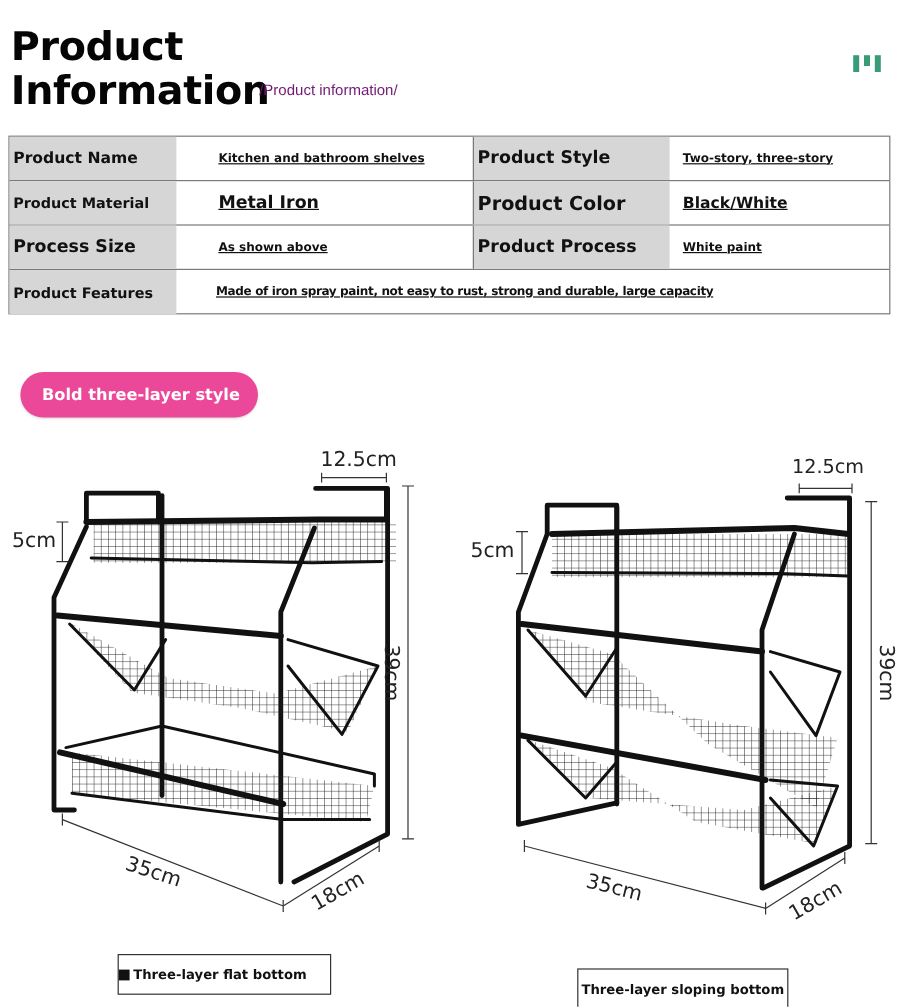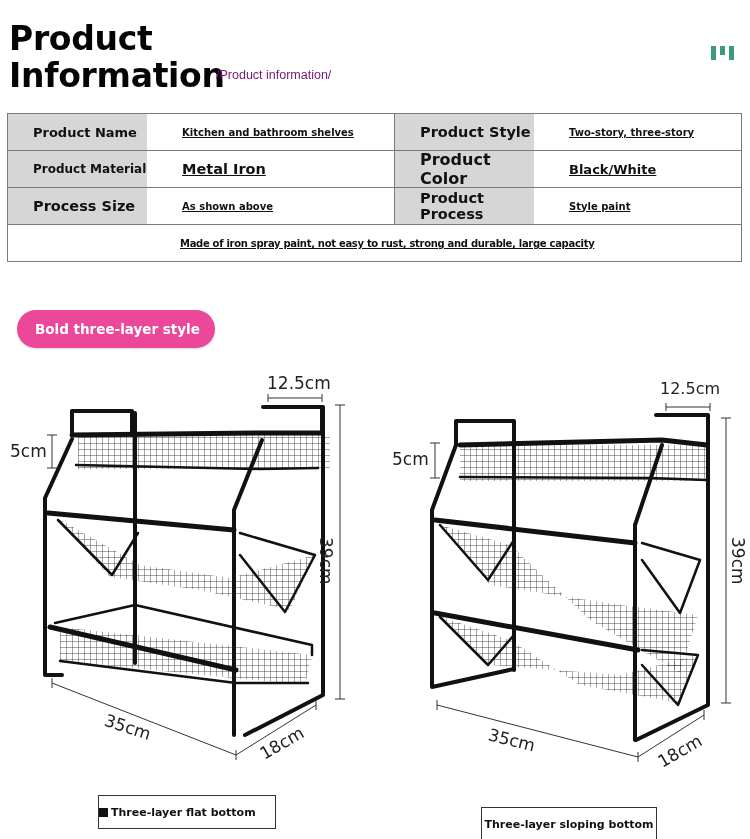--- a/index.html
+++ b/index.html
@@ -10,23 +10,23 @@
   .title-1 { top: 22px; }
   .title-2 { top: 59px; }
   .subtitle { position: absolute; left: 216px; top: 68px; font-size: 12.5px; color: #701a75; font-family: "Liberation Sans", sans-serif; }
   .brand-mark { position: absolute; left: 711px; top: 46px; width: 24px; height: 16px; }
   .brand-mark span { position: absolute; top: 0; width: 5px; background: #3a9c76; }
 
   .spec-table { position: absolute; left: 7px; top: 113px; width: 735px; height: 149px; border: 1.5px solid #7a7a7a; }
   .row { position: absolute; left: 0; width: 100%; height: 37px; border-bottom: 1.5px solid #7a7a7a; }
   .row.last { border-bottom: none; }
   .cell { position: absolute; top: 0; height: 100%; display: flex; align-items: center; }
-  .lbl { background: #d6d6d6; font-weight: bold; color: #111; padding-left: 25px; }
+  .lbl { background: #d6d6d6; font-weight: bold; color: #111; padding-left: 3px; }
   .lbl.l1 { left: 0; width: 139px; }
-  .lbl.l2 { left: 386px; width: 140px; border-left: 1.5px solid #7a7a7a; }
+  .lbl.l2 { left: 386px; width: 164px; border-left: 1.5px solid #7a7a7a; }
   .val { font-weight: bold; color: #111; text-decoration: underline; }
   .val.v1 { left: 174px; }
   .val.v2 { left: 561px; }
   .fs13 { font-size: 13px; }
   .fs14 { font-size: 14.5px; }
   .fs12 { font-size: 12px; }
   .fs10 { font-size: 10px; }
 
   .pill { position: absolute; left: 17px; top: 310px; width: 198px; height: 38px; border-radius: 19px; background: #ec4899; color: #fff; font-weight: bold; font-size: 13.5px; display: flex; align-items: center; padding-left: 18px; box-shadow: 0 1px 2px rgba(0,0,0,0.15); }
 
@@ -61,23 +61,24 @@
   <div class="row" style="top:37px;">
     <div class="cell lbl l1 fs12">Product Material</div>
     <div class="cell val v1 fs14">Metal Iron</div>
     <div class="cell lbl l2" style="font-size:16px;">Product Color</div>
     <div class="cell val v2 fs13">Black/White</div>
   </div>
   <div class="row" style="top:74px;">
     <div class="cell lbl l1 fs14">Process Size</div>
     <div class="cell val v1 fs10">As shown above</div>
     <div class="cell lbl l2 fs14">Product Process</div>
-    <div class="cell val v2 fs10">Style paint</div>
+    <div class="cell val v2 fs10">White paint</div>
   </div>
   <div class="row last" style="top:111px;">
+    <div class="cell lbl l1 fs12">Product Features</div>
     <div class="cell val fs10" style="left:172px; letter-spacing:-0.3px;">Made of iron spray paint, not easy to rust, strong and durable, large capacity</div>
   </div>
 </div>
 
 <div class="pill">Bold three-layer style</div>
 
 <div class="drawing" style="left:0;top:365px;width:370px;height:410px;">
   <svg width="370" height="410" viewBox="0 0 370 410">
     <defs>
       <pattern id="mesh1" width="6" height="6" patternUnits="userSpaceOnUse">

